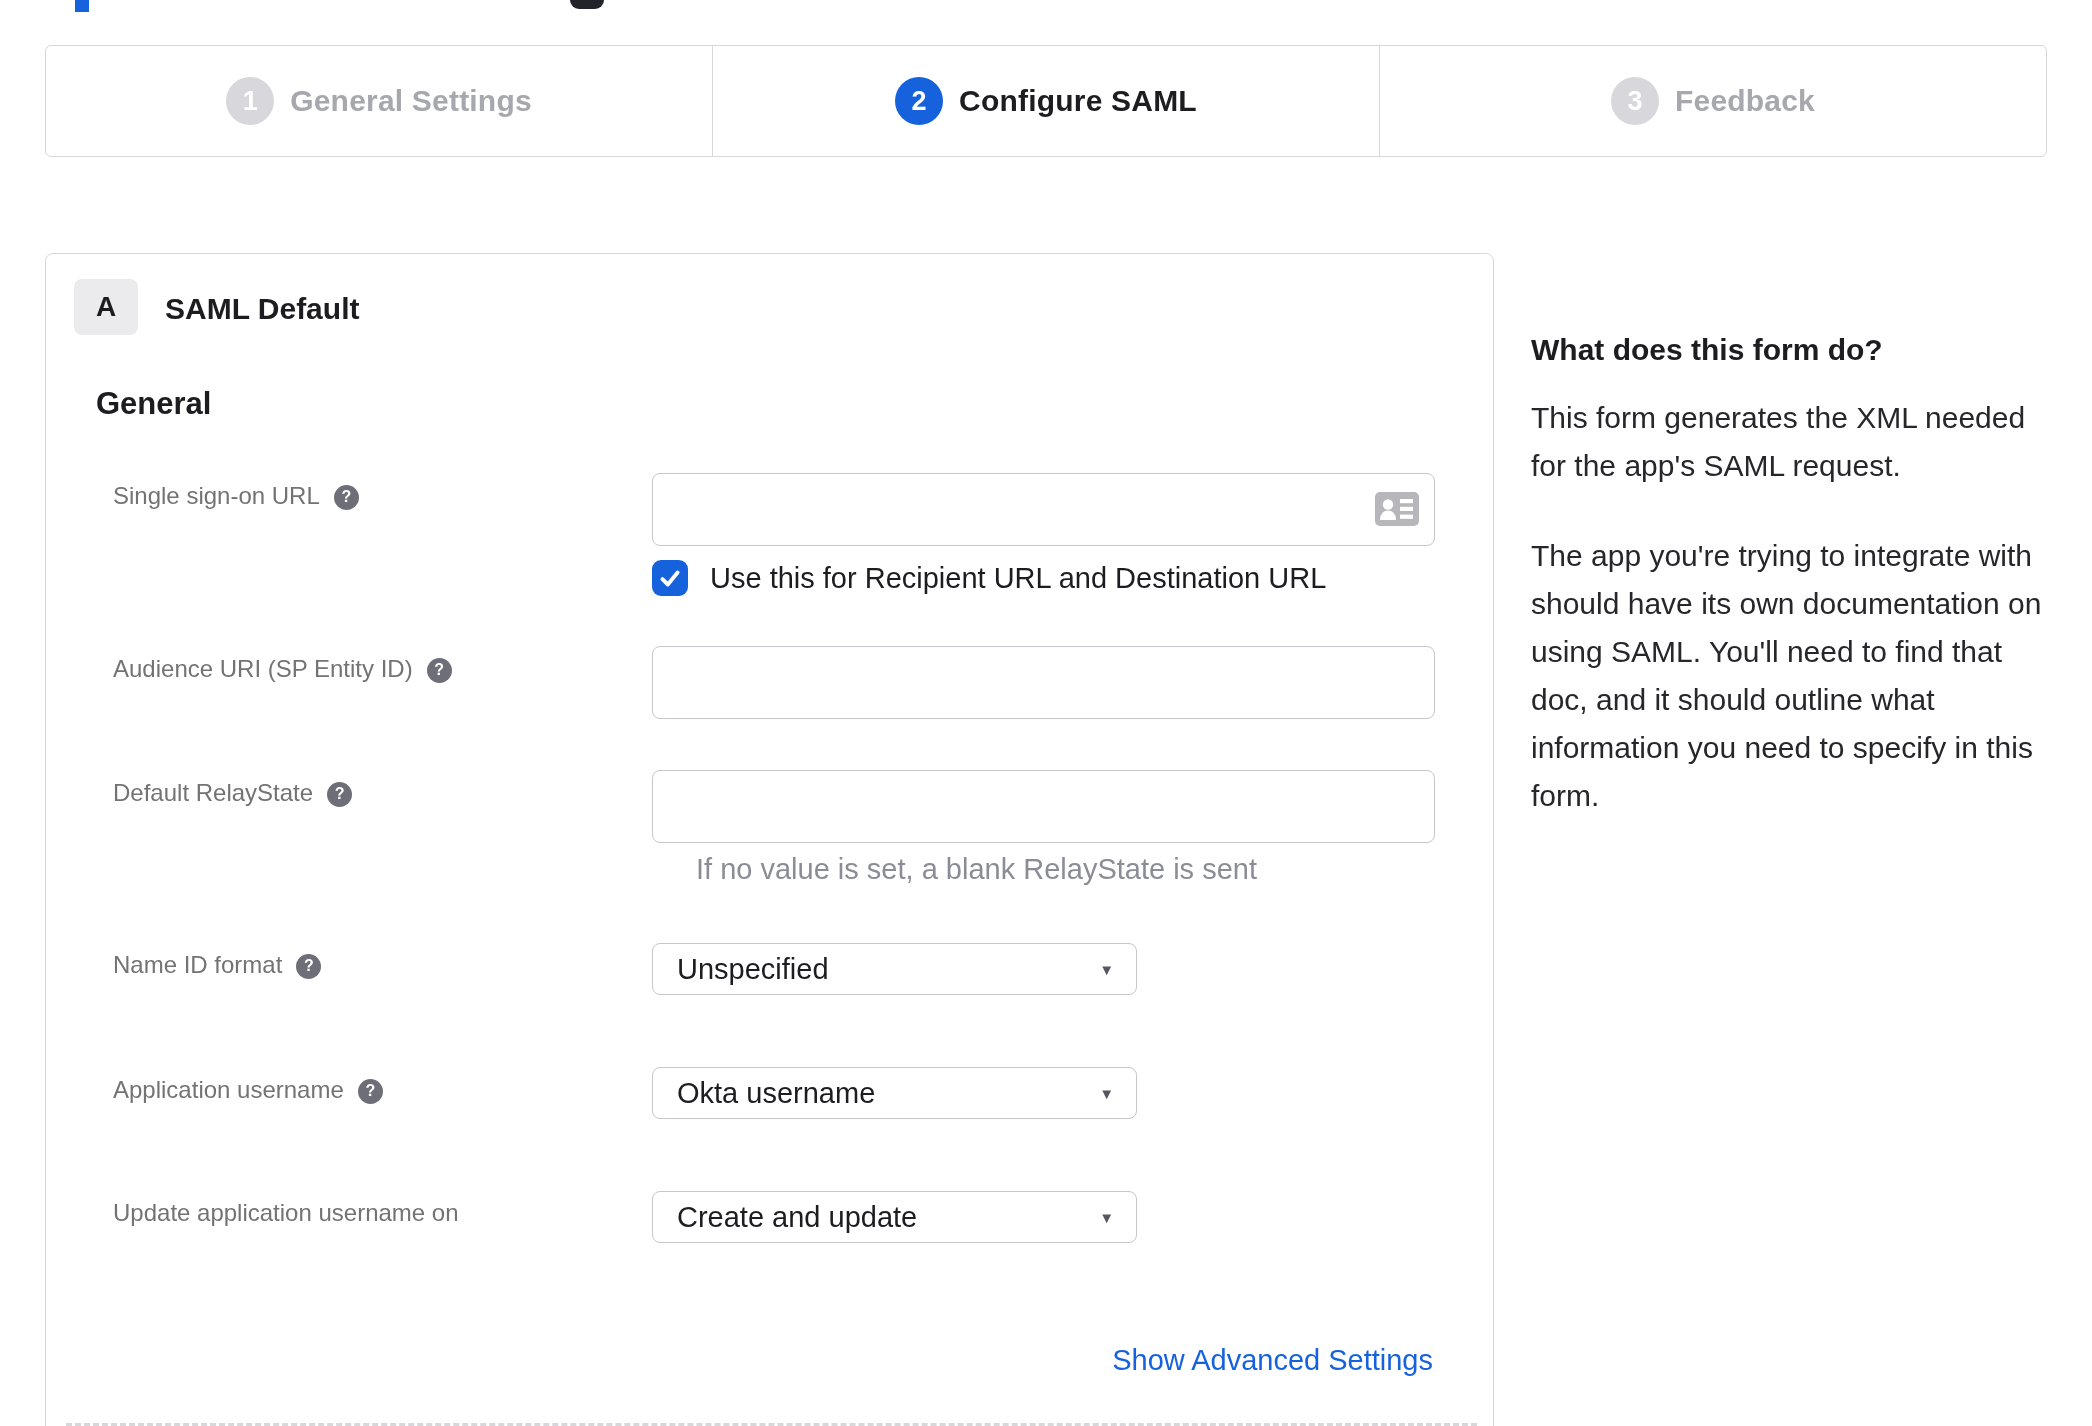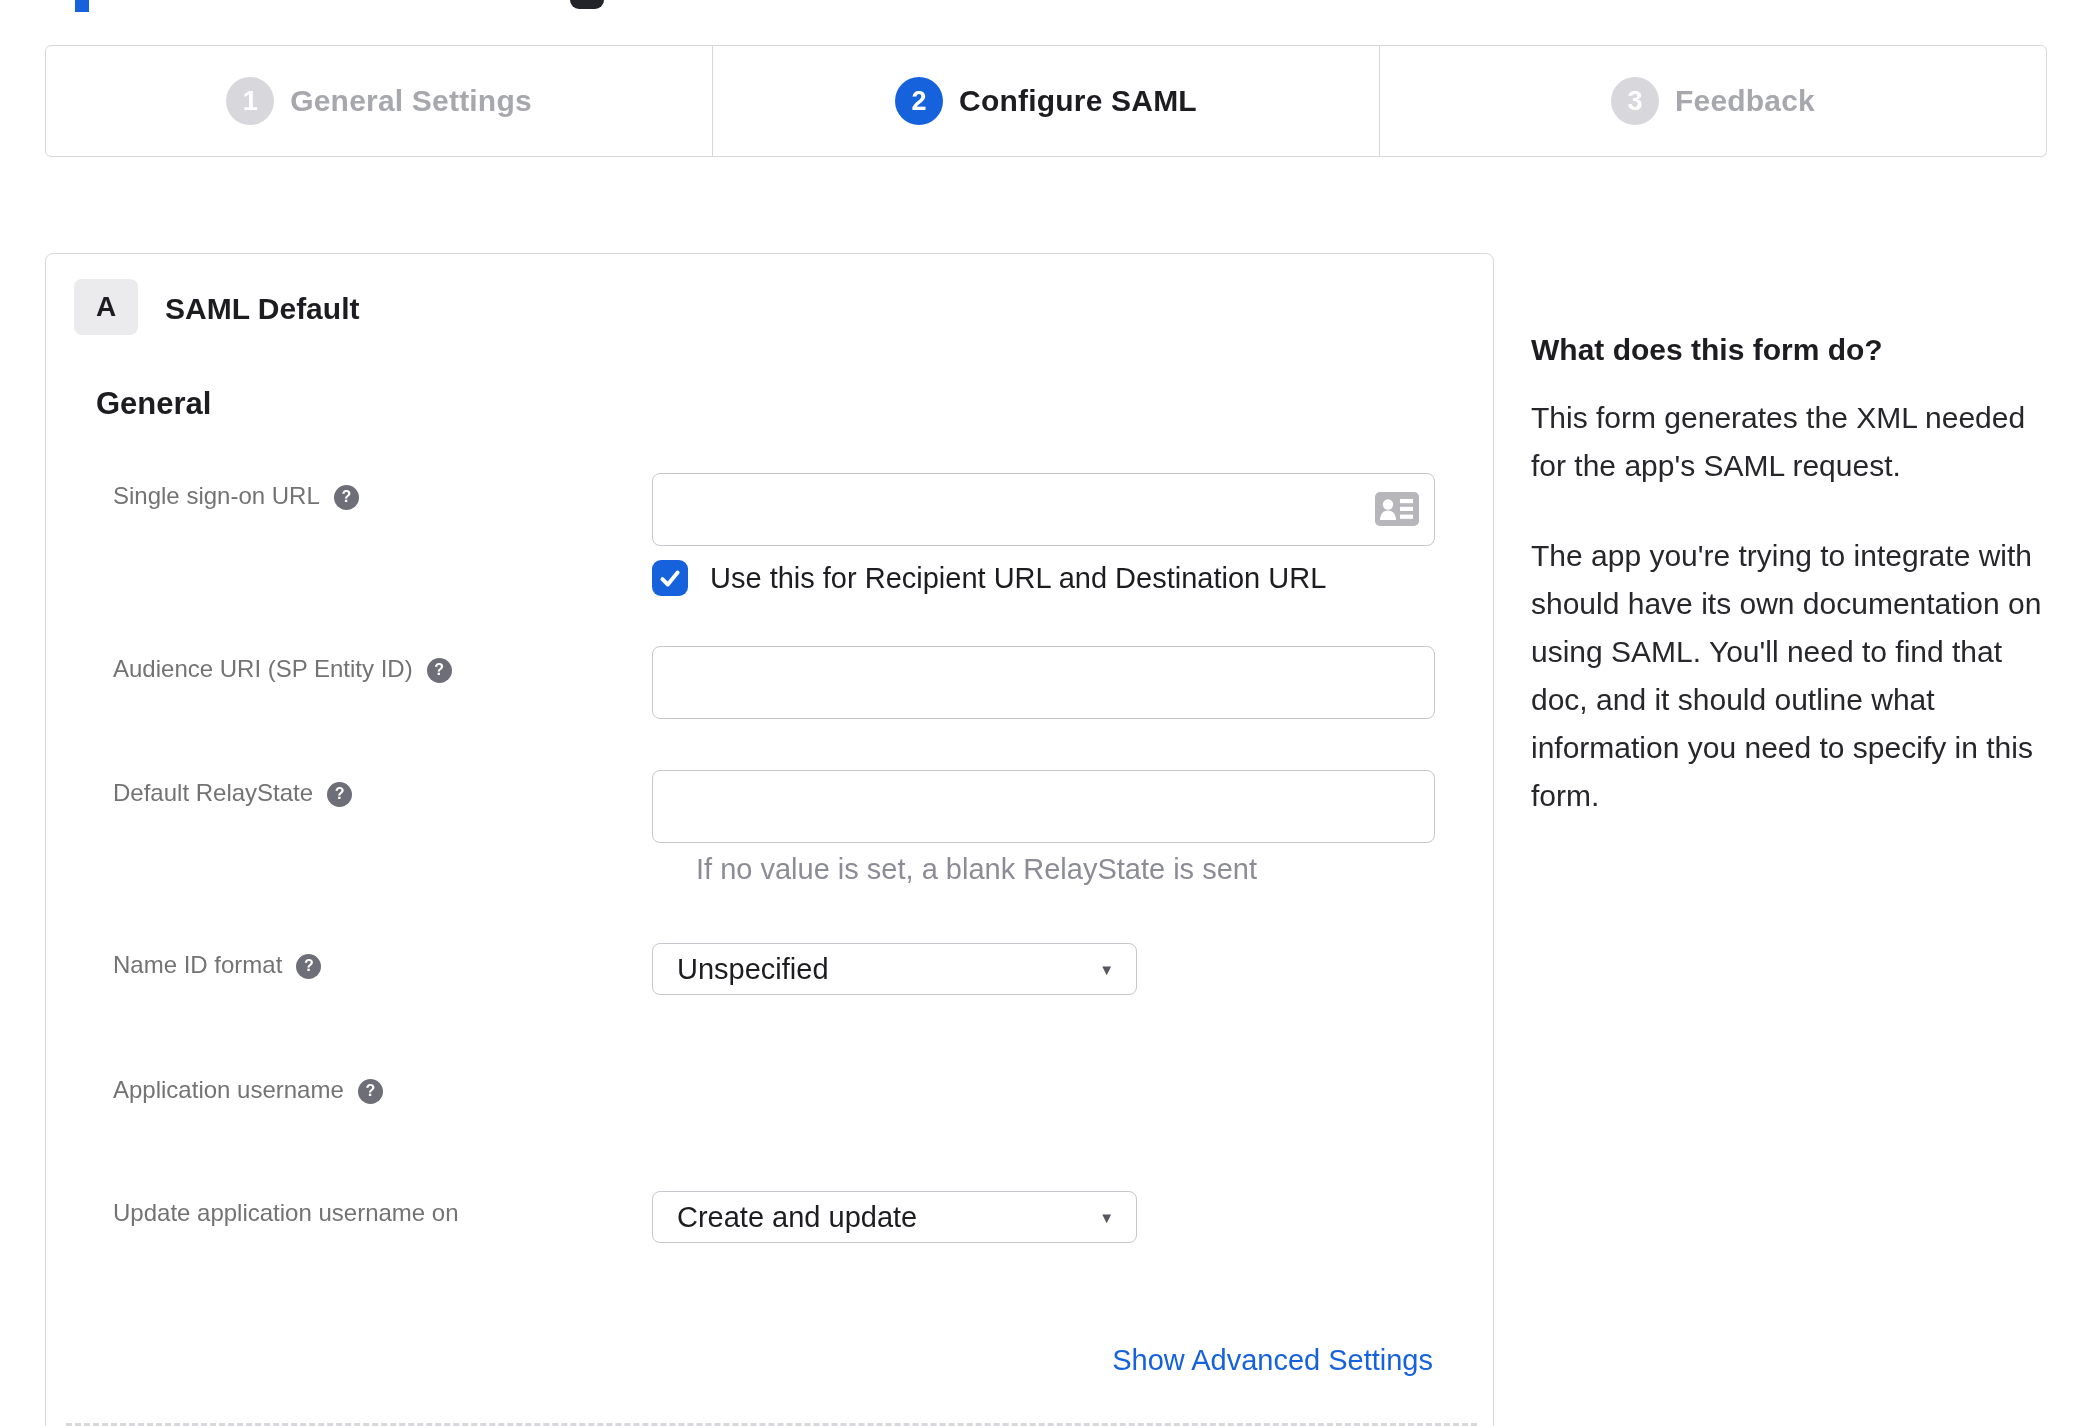--- a/index.html
+++ b/index.html
@@ -123,20 +123,24 @@
   <input class="text-input" style="top: 516px;" type="text" value="">
   <div class="hint-text" style="top: 599px;">If no value is set, a blank RelayState is sent</div>
 
   <div class="field-label" style="top: 697px;"><span>Name ID format</span><span class="help-icon"></span></div>
   <div class="select" style="top: 689px;">
     <span class="select-value">Unspecified</span>
     <span class="select-caret"></span>
   </div>
 
   <div class="field-label" style="top: 822px;"><span>Application username</span><span class="help-icon"></span></div>
+  <div class="select" style="top: 813px;">
+    <span class="select-value">Okta username</span>
+    <span class="select-caret"></span>
+  </div>
 
   <div class="field-label" style="top: 945px;"><span>Update application username on</span></div>
   <div class="select" style="top: 937px;">
     <span class="select-value">Create and update</span>
     <span class="select-caret"></span>
   </div>
 
   <a class="advanced-link">Show Advanced Settings</a>
 
   <div class="dashed-divider"></div>

